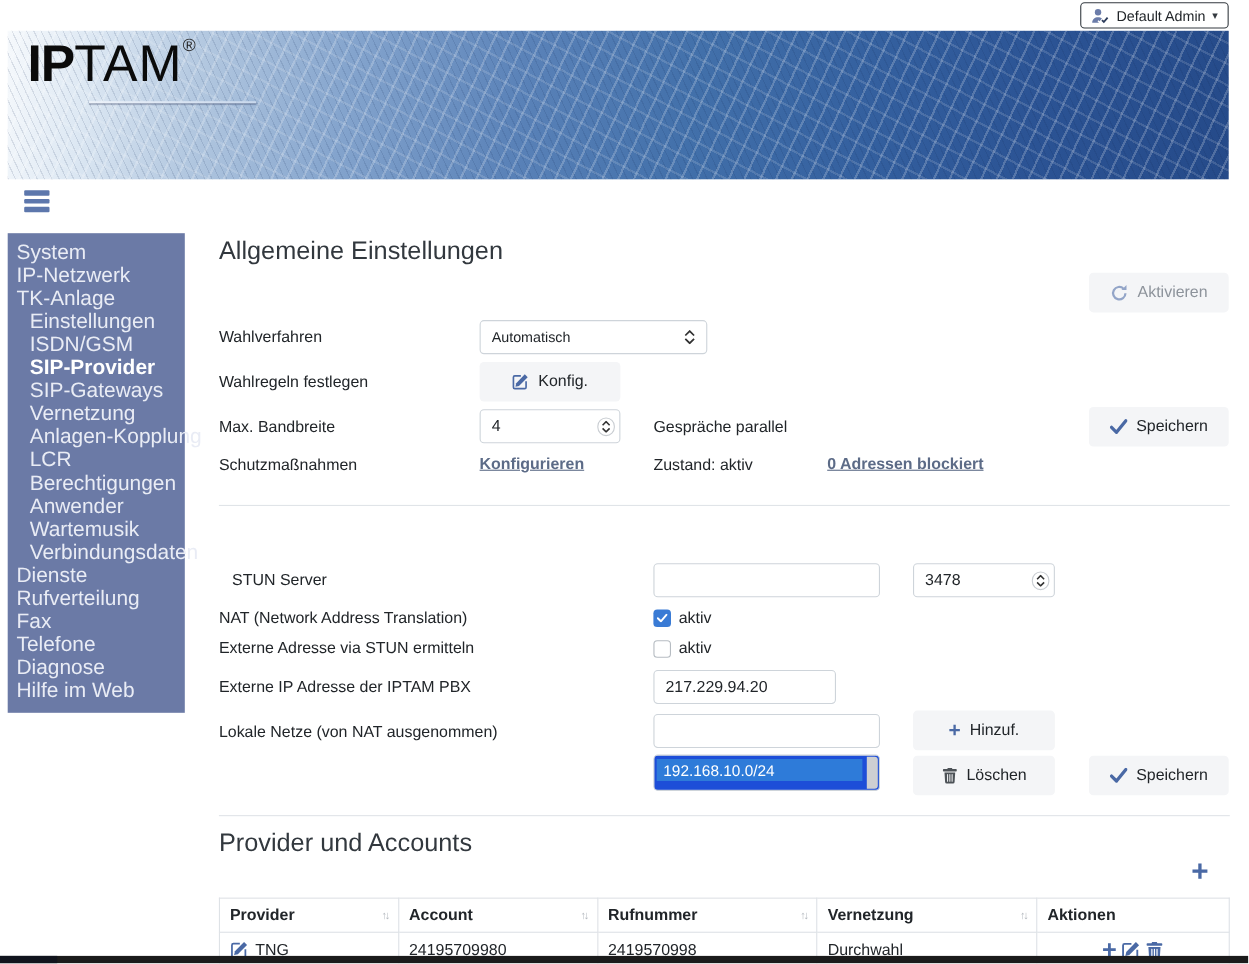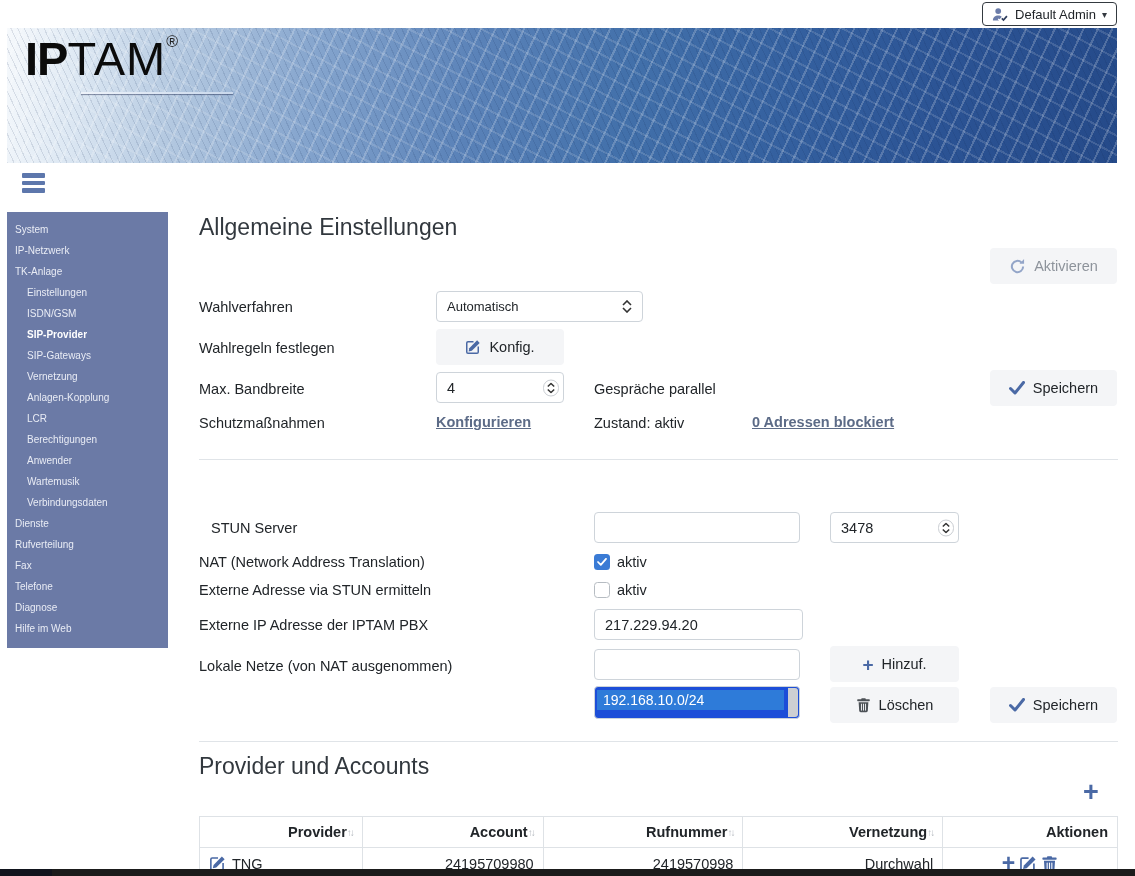--- a/index.html
+++ b/index.html
@@ -29,21 +29,21 @@
     background:linear-gradient(90deg,#eef3fa,#c9d8ec); box-shadow:0 1px 1px rgba(10,20,60,.45); }
 
   
   .hamburger { position:absolute; left:22px; top:173px; width:23px; cursor:pointer; }
   .hamburger i { display:block; height:4.5px; background:#5d77ac; border-radius:1px; margin-bottom:3px; }
 
   
   .sidebar { position:absolute; left:7px; top:212px; width:161px; background:#6b7aa6;
     padding:7px 0 9px 0; }
   .snav { list-style:none; }
-  .snav li { font-size:10px; line-height:21px; color:#e9ecf5; padding-left:8px; cursor:pointer; white-space:nowrap; }
+  .snav li { font-size:19px; line-height:21px; color:#e9ecf5; padding-left:8px; cursor:pointer; white-space:nowrap; }
   .snav li.sub { padding-left:20px; }
   .snav li.active { font-weight:700; color:#ffffff; }
 
   
   .main { position:absolute; left:199px; top:212px; width:919px; height:664px; }
   .main h1 { position:absolute; left:0; font-size:23px; font-weight:400; color:#32383e; }
   .lbl { position:absolute; font-size:14.5px; color:#212529; white-space:nowrap; }
   .lnk { position:absolute; font-size:14.5px; font-weight:700; color:#5c6b87;
     text-decoration:underline; cursor:pointer; white-space:nowrap; }
   .sep { position:absolute; left:0; width:919px; border:none; border-top:1px solid #e0e4e8; }
@@ -75,21 +75,21 @@
   .cb.un { background:#fff; border:1px solid #b6bcc2; }
 
   .listbox { position:absolute; border:1px solid #ced4da; border-radius:4px; background:#1d4ed8; }
   .listbox .opt { position:absolute; left:2px; top:3px; right:15px; background:#2e7bd9;
     color:#fff; font-size:14px; padding:2px 6px; cursor:pointer; }
   .listbox .sb { position:absolute; right:1px; top:1px; bottom:1px; width:10px;
     background:#cdcfd2; border-radius:0 3px 3px 0; }
 
   
   .ptable { position:absolute; left:0; top:604px; width:919px; border-collapse:collapse; }
-  .ptable th, .ptable td { border:1px solid #dee2e6; font-size:14.5px; padding:4px 9px; text-align:right; }
+  .ptable th, .ptable td { border:1px solid #dee2e6; font-size:14.5px; padding:4px 9px; text-align:left; }
   .ptable th { font-weight:700; height:31px; }
   .ptable td { height:30px; }
   .sort { float:right; font-size:10px; color:#b4b9bf; letter-spacing:-2px; margin-top:3px; }
   .cell-flex { display:flex; align-items:center; gap:6px; }
   .actions { display:flex; align-items:center; justify-content:center; gap:4px; }
   .big-plus { position:absolute; left:884px; top:567px; font-size:27px; font-weight:900;
     color:#4a69a5; line-height:1; cursor:pointer; }
 
   .bottombar { position:absolute; left:0; bottom:0; width:1135px; height:7px; background:#1b1b1b; }
   .bottombar .lseg { position:absolute; left:0; top:0; width:52px; height:7px; background:#11141d; }
@@ -237,21 +237,21 @@
           <path d="M1 5l3.5 3.5L11 1" fill="none" stroke="#fff" stroke-width="2.2" stroke-linecap="round" stroke-linejoin="round"></path>
         </svg>
     </span>
     <span class="lbl" style="left:418px; top:342px">aktiv</span>
 
     <span class="lbl" style="left:0; top:370px">Externe Adresse via STUN ermitteln</span>
     <span class="cb un" style="left:395px; top:370px"></span>
     <span class="lbl" style="left:418px; top:370px">aktiv</span>
 
     <span class="lbl" style="left:0; top:405px">Externe IP Adresse der IPTAM PBX</span>
-    <input class="tinput" style="left: 395px; top: 397px; width: 209px;" type="text" value="217.229.94.20">
+    <input class="tinput" style="left: 395px; top: 397px; width: 166px;" type="text" value="217.229.94.20">
 
     <span class="lbl" style="left:0; top:446px">Lokale Netze (von NAT ausgenommen)</span>
     <input class="tinput" style="left: 395px; top: 437px; width: 206px;" type="text" value="">
     <button class="btn" style="left:631px; top:434px; width:129px; height:36px">
       <span class="plus-glyph">+</span>
       <span>Hinzuf.</span>
     </button>
 
     <div class="listbox" style="left:395px; top:474px; width:206px; height:33px">
       <div class="opt">192.168.10.0/24</div>

